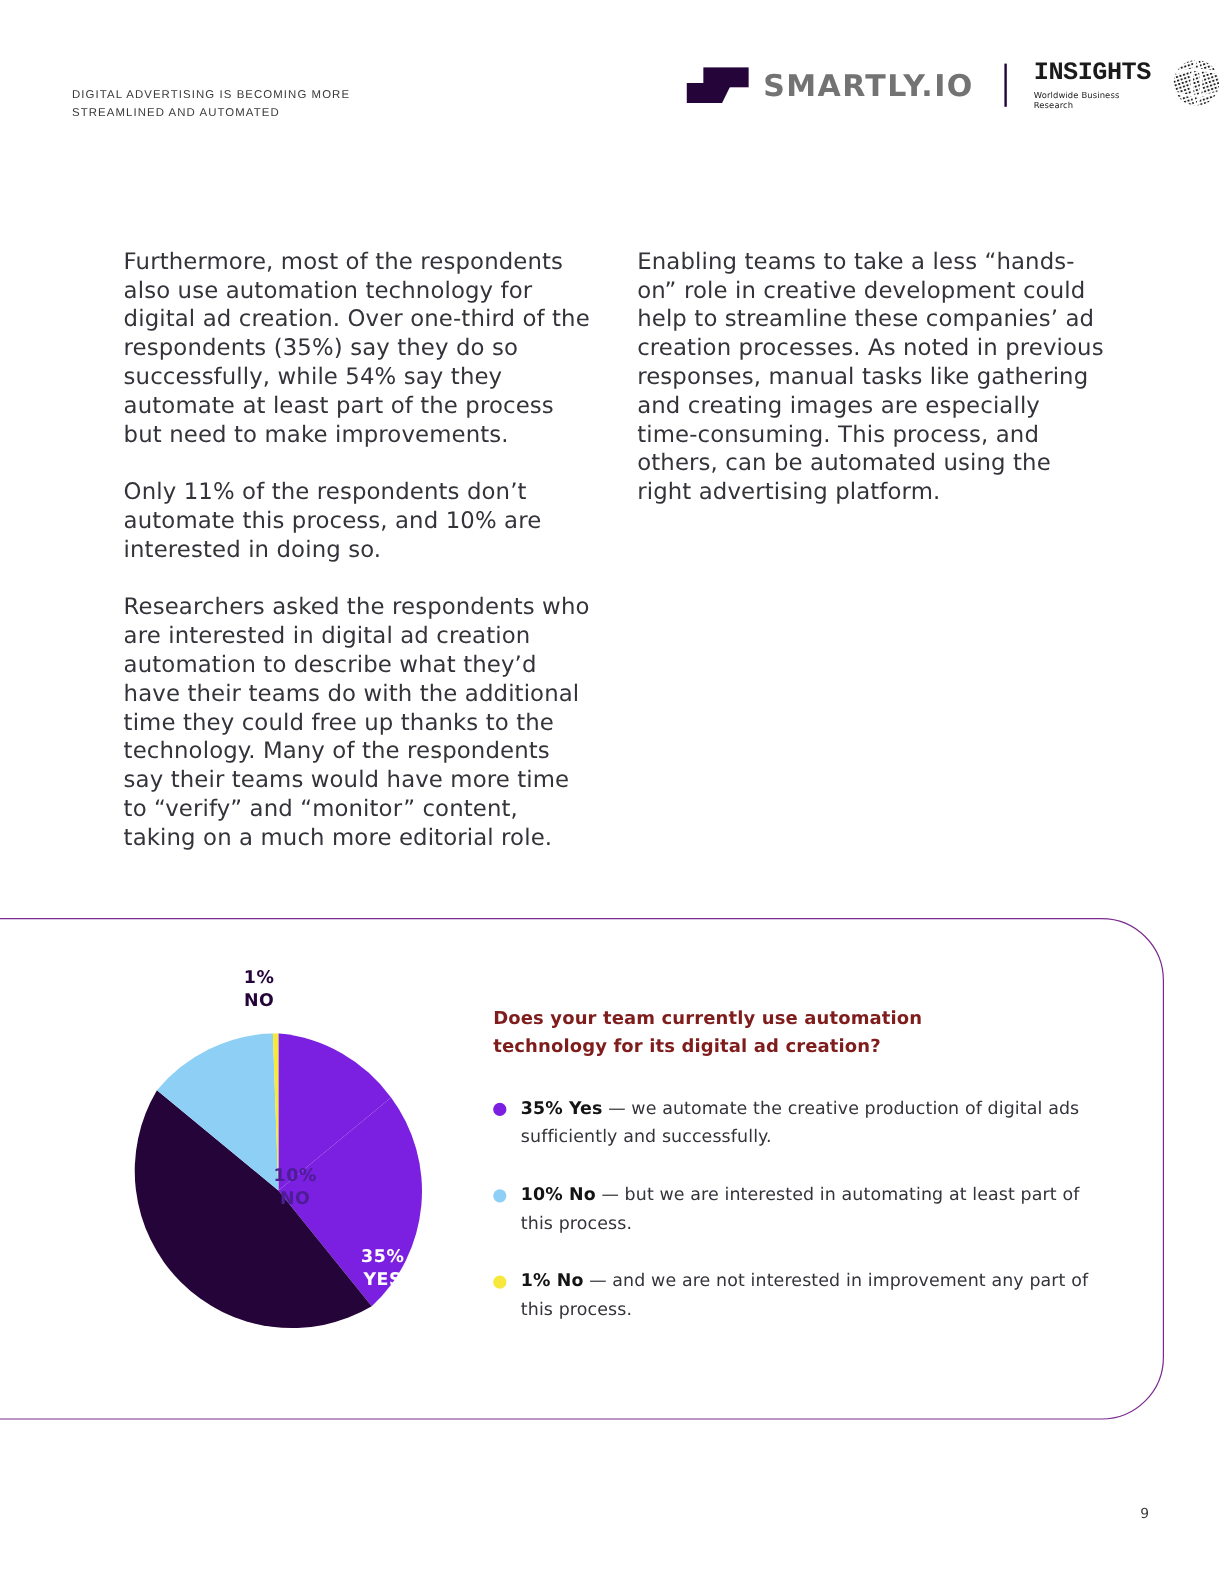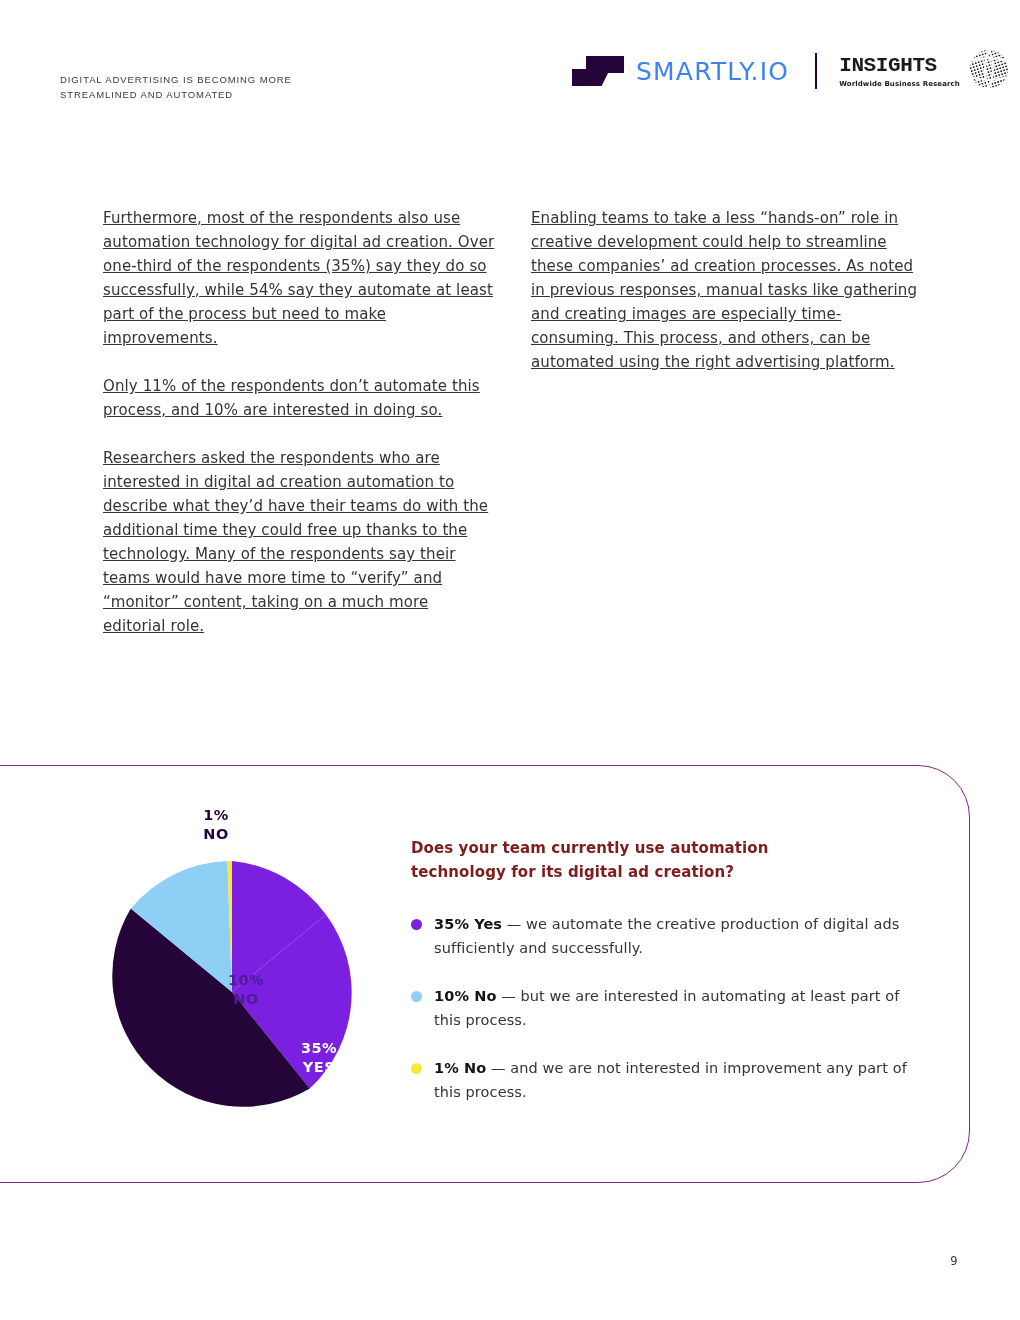--- a/index.html
+++ b/index.html
@@ -50,55 +50,54 @@
     clip-path: polygon(0 0, 100% 0, 100% 100%, 0 100%);
   }
   .smartly-mark .m-bot {
     position: absolute; left: 0; top: 13px;
     width: 38px; height: 17px;
     background: #25043A;
     clip-path: polygon(0 0, 100% 0, 78% 100%, 0 100%);
   }
   .smartly-word {
     font-size: 25px;
-    font-weight: 400;
+    font-weight: 700;
     letter-spacing: 1.2px;
-    color: #3b82f6;
+    color: #737373;
     font-family: "DejaVu Sans", sans-serif;
   }
   .brand-divider {
     width: 2px; height: 36px;
     background: #25043A;
     margin: 0 22px 0 26px;
   }
   .insights-block { position: relative; display:flex; align-items:center; }
   .insights-text { display: flex; flex-direction: column; align-items: flex-start; }
   .insights-word {
     font-size: 21px; font-weight: 700; letter-spacing: -0.4px;
     color: #1b1b1b; line-height: 24px;
     font-family: Liberation Mono, monospace;
   }
   .insights-sub {
-    font-size: 7px; font-weight: 700; letter-spacing: 0.1px;
+    font-size: 7px; font-weight: 400; letter-spacing: 0.1px;
     color: #1b1b1b; margin-top: 2px;
     font-family: "DejaVu Sans", sans-serif;
   }
   .insights-globe { margin-left: 6px; }
 
   
   .body-copy { position: absolute; top: 206px; left: 0; width: 1020px; }
   .col {
     position: absolute;
-    font-size: 15px;
+    font-size: 19px;
     line-height: 24px;
     color: #33333a;
     font-family: "DejaVu Sans", sans-serif;
     font-weight: 400;
     letter-spacing: 0.1px;
-    text-decoration: underline;
   }
   .col-left  { left: 103px; width: 392px; }
   .col-right { left: 531px; width: 392px; }
   .col p { margin: 0 0 24px 0; }
   .col p:last-child { margin-bottom: 0; }
 
   
   .chart-panel {
     position: absolute;
     left: -40px; top: 765px;

